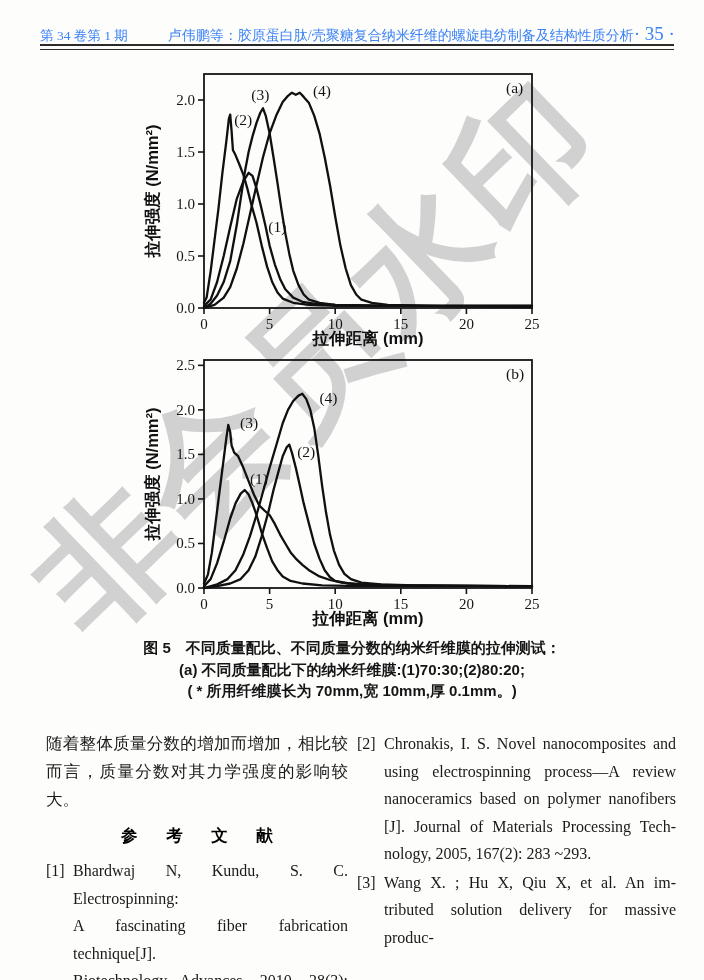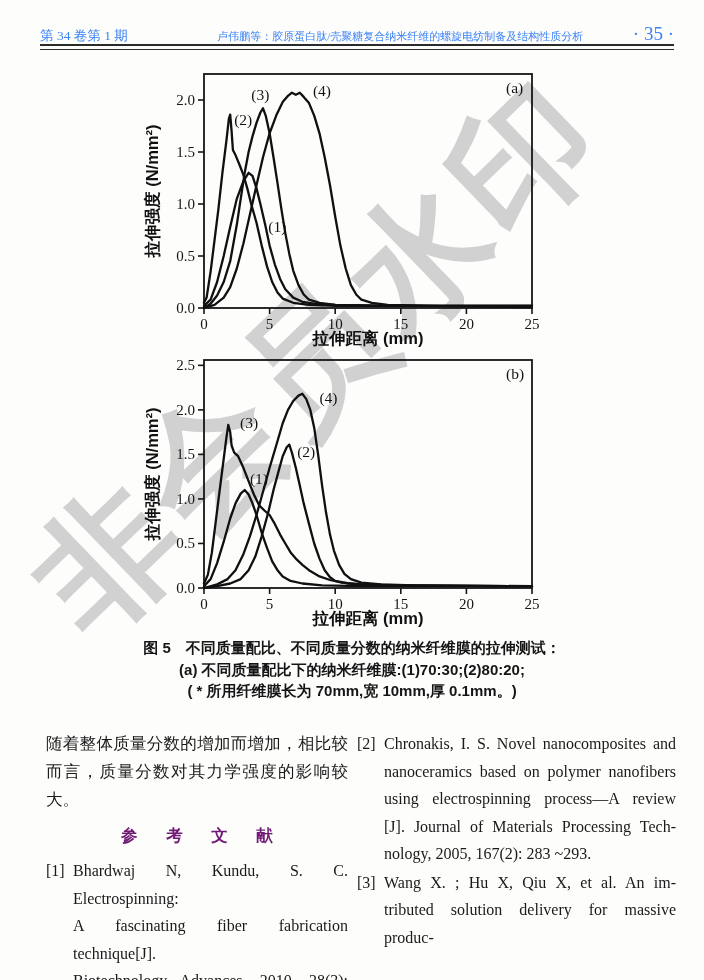--- a/index.html
+++ b/index.html
@@ -7,40 +7,40 @@
         overflow:hidden;font-family:"Liberation Serif",serif;color:#1a1a1a;}
   #watermark{position:absolute;left:318px;top:358px;z-index:0;
         transform:translate(-50%,-50%) rotate(-44deg);
         font-family:"Liberation Sans",sans-serif;font-weight:700;
         font-size:138px;letter-spacing:6px;color:#c7c7c7;white-space:nowrap;opacity:.8;}
   #content{position:absolute;inset:0;z-index:1;}
   
   .header{position:absolute;left:40px;right:30px;top:23px;display:flex;align-items:baseline;
           font-size:13.5px;color:#3b82f6;}
   .header .issue{white-space:nowrap;}
-  .header .htitle{flex:1;text-align:center;white-space:nowrap;font-size:11px;padding-left:40px;}
+  .header .htitle{flex:1;text-align:center;white-space:nowrap;font-size:14px;padding-left:40px;}
   .header .pmark{white-space:nowrap;font-size:19px;}
   .hrule{position:absolute;left:40px;right:30px;top:44px;height:3px;
          border-top:2px solid #2b2b2b;border-bottom:1.3px solid #2b2b2b;}
   
   svg.chart{position:absolute;overflow:visible;}
   .tick{font-family:"Liberation Serif",serif;font-size:15px;fill:#161616;}
   .axis-title{font-family:"Liberation Sans",sans-serif;font-weight:700;font-size:16.5px;fill:#101010;}
   .series-label,.panel{font-family:"Liberation Serif",serif;font-size:15.5px;fill:#141414;}
   
   .caption{position:absolute;top:637px;left:0;right:0;text-align:center;
            font-family:"Liberation Sans",sans-serif;font-weight:700;
            font-size:15px;line-height:21.5px;color:#151515;}
   
   .col-left{position:absolute;left:46px;top:730px;width:302px;}
   .col-right{position:absolute;left:357px;top:730px;width:319px;}
   .para{font-size:16.5px;line-height:28px;text-align:justify;}
   .ref-heading{margin-top:11px;margin-bottom:10px;text-align:center;
            font-family:"Liberation Sans",sans-serif;font-weight:700;
-           font-size:16.5px;letter-spacing:12px;text-indent:12px;color:#701a75;}
+           font-size:16.5px;letter-spacing:12px;text-indent:12px;color:#000000;}
   .ref{position:relative;padding-left:27px;font-size:16px;line-height:27.5px;margin-bottom:1px;}
   .ref-label{position:absolute;left:0;top:0;}
   .ref-line{white-space:nowrap;}
   .ref-line.jl{text-align:justify;text-align-last:justify;white-space:normal;}
   .it{}
   
   .footer{position:absolute;left:0;right:0;top:983px;text-align:center;font-size:14px;color:#333;}
 </style>
 </head>
 <body>
@@ -150,22 +150,22 @@
             <div class="ref-line jl"><span class="it">Biotechnology Advances</span><span>, 2010, 28(3): 325</span></div>
           </div>
         </div>
     </div>
 
     <div class="col-right">
       <div>
           <div class="ref">
             <span class="ref-label">[2]</span>
             <div class="ref-line jl"><span>Chronakis, I. S. Novel nanocomposites and</span></div>
+            <div class="ref-line jl"><span>using electrospinning process—A review</span></div>
             <div class="ref-line jl"><span>nanoceramics based on polymer nanofibers</span></div>
-            <div class="ref-line jl"><span>using electrospinning process—A review</span></div>
             <div class="ref-line jl"><span>[J]. </span><span class="it">Journal of Materials Processing Tech-</span></div>
             <div class="ref-line"><span class="it">nology</span><span>, 2005, 167(2): 283 ~293.</span></div>
           </div>
           <div class="ref">
             <span class="ref-label">[3]</span>
             <div class="ref-line jl"><span>Wang X. ; Hu X, Qiu X, et al. An im-</span></div>
             <div class="ref-line jl"><span>tributed solution delivery for massive produc-</span></div>
           </div>
         </div>
     </div>

